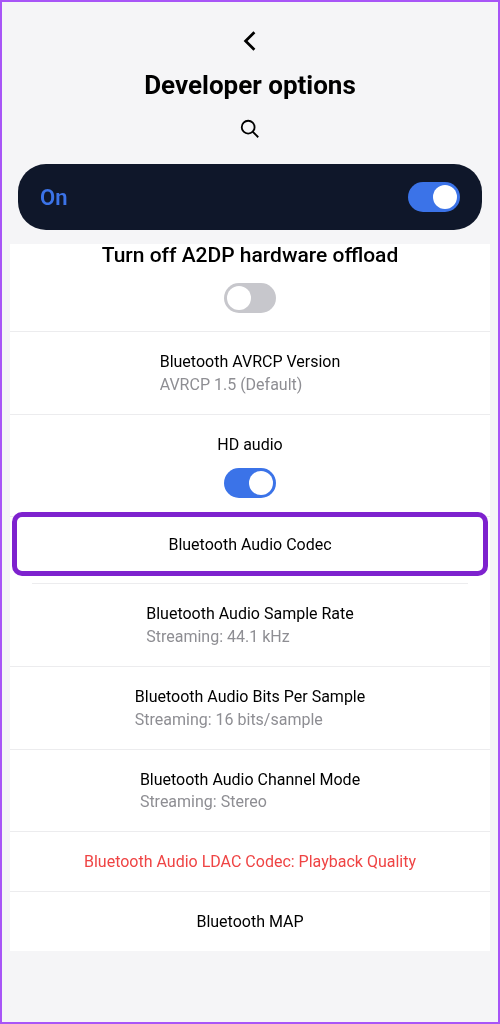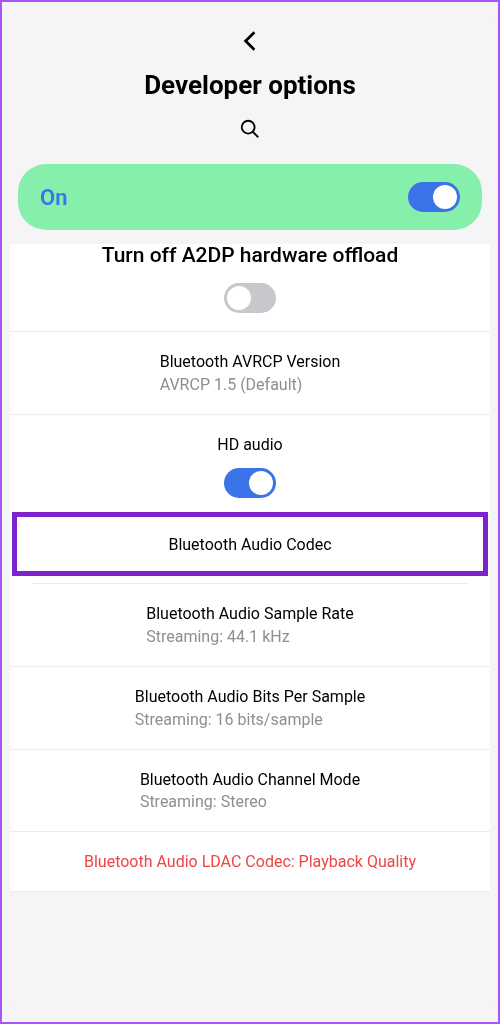--- a/index.html
+++ b/index.html
@@ -42,21 +42,21 @@
     flex: 1;
   }
   .search-icon {
     width: 22px;
     height: 22px;
     stroke: #000;
     stroke-width: 2;
     fill: none;
   }
   .master-toggle {
-    background: #86efac;
+    background: #0f172a;
     border-radius: 28px;
     margin: 6px 8px 14px;
     padding: 18px 22px;
     display: flex;
     align-items: center;
     justify-content: space-between;
     gap: 10px;
   }
   .master-label {
     font-size: 22px;
@@ -112,21 +112,21 @@
     font-size: 21px;
     font-weight: 500;
     transform: translateY(-2px);
     overflow: hidden;
     white-space: nowrap;
   }
   .row.disabled .row-title { color: #ef4444; }
   .row.no-border { border-bottom: none; }
   .highlight-wrap {
     border: 5px solid #7e22ce;
-    border-radius: 0;
+    border-radius: 10px;
     margin: -5px 2px;
     position: relative;
   }
   .highlight-wrap .row { border-bottom: none; padding: 18px 18px 16px; }
   .hb { border-bottom: 1px solid #ececee; margin: 0 22px; }
   .hb-top { margin-top: 12px; }
 </style>
 </head>
 <body>
 
@@ -207,17 +207,22 @@
         <div class="row-sub">Streaming: Stereo</div>
       </div>
     </div>
 
     <div class="row disabled">
       <div class="row-text">
         <div class="row-title">Bluetooth Audio LDAC Codec: Playback Quality</div>
       </div>
     </div>
 
+    <div class="row no-border">
+      <div class="row-text">
+        <div class="row-title">Bluetooth MAP</div>
+      </div>
+    </div>
 
   </div>
 
 </div>
 </div>
 
 </body></html>

